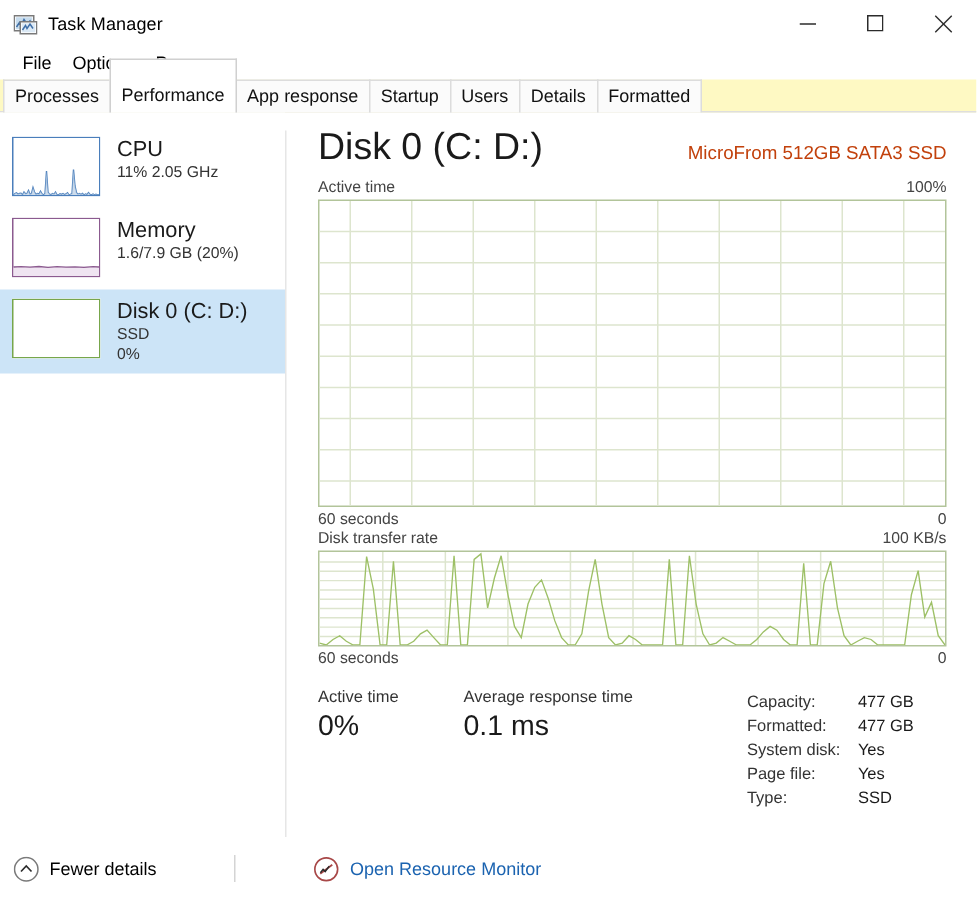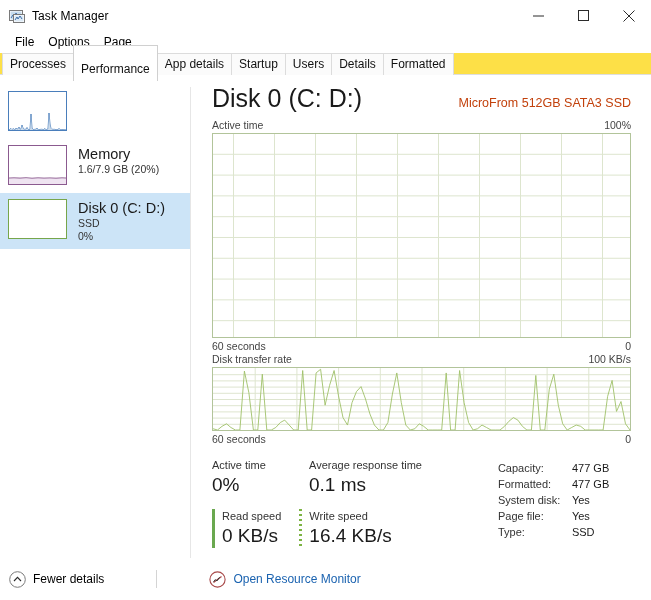--- a/index.html
+++ b/index.html
@@ -64,24 +64,24 @@
     font-size: 12px;
     padding: 2px 7px;
     color: #000;
     cursor: default;
   }
 
   
   .tabbar {
     height: 22px;
     display: flex;
-    align-items: center;
+    align-items: flex-end;
     padding-left: 2px;
     position: relative;
-    background: #fde047;
+    background: #fef9c3;
   }
   .tabbar:after {
     content: "";
     position: absolute;
     left: 0; right: 0; bottom: 0;
     height: 1px;
     background: #dedede;
   }
   .tab {
     font-size: 12px;
@@ -330,38 +330,42 @@
 
 <div class="menubar">
   <div class="menu-item">File</div>
   <div class="menu-item">Options</div>
   <div class="menu-item">Page</div>
 </div>
 
 <div class="tabbar">
   <div class="tab">Processes</div>
   <div class="tab active">Performance</div>
-  <div class="tab">App details</div>
+  <div class="tab">App response</div>
   <div class="tab">Startup</div>
   <div class="tab">Users</div>
   <div class="tab">Details</div>
   <div class="tab">Formatted</div>
 </div>
 
 <div class="content">
 
   <div class="sidebar">
 
     <div class="perf-item">
       <div class="mini-graph">
         <svg width="59" height="40" viewBox="0 0 59 40" preserveAspectRatio="none">
           <rect x="0.5" y="0.5" width="58" height="39" fill="#ffffff" stroke="#4a7ebb" stroke-width="1"></rect>
           <polyline points="1,39 2,38 3,37.5 4,38.5 5,38 6,37.8 7,39 8,37 9,38.2 10,38 11,36 12,38.5 13,38 14,34 15,37 16,38.6 17,38 18,38.4 19,36.5 20,38.2 21,39 22,38 23,23 24,37 25,38.5 26,38.8 27,38 28,38.5 29,37 30,38.9 31,39 32,38.2 33,38.6 34,38 35,38.8 36,38.3 37,37.5 38,39 39,38.5 40,38 41,22 42,33 43,37.5 44,38.5 45,38 46,38.7 47,38 48,39 49,38.3 50,38.8 51,37.4 52,38.6 53,39 54,38.4 55,38.9 56,38.5 57,39 58,38.7" fill="none" stroke="#4a7ebb" stroke-width="0.9"></polyline>
           <polygon points="1,39 2,38 3,37.5 4,38.5 5,38 6,37.8 7,39 8,37 9,38.2 10,38 11,36 12,38.5 13,38 14,34 15,37 16,38.6 17,38 18,38.4 19,36.5 20,38.2 21,39 22,38 23,23 24,37 25,38.5 26,38.8 27,38 28,38.5 29,37 30,38.9 31,39 32,38.2 33,38.6 34,38 35,38.8 36,38.3 37,37.5 38,39 39,38.5 40,38 41,22 42,33 43,37.5 44,38.5 45,38 46,38.7 47,38 48,39 49,38.3 50,38.8 51,37.4 52,38.6 53,39 54,38.4 55,38.9 56,38.5 57,39 58,38.7 58,39 1,39" fill="#bcd0e6" opacity="0.75"></polygon>
         </svg>
+      </div>
+      <div class="perf-text">
+        <div class="perf-title">CPU</div>
+        <div class="perf-sub">11%  2.05 GHz</div>
       </div>
     </div>
 
     <div class="perf-item">
       <div class="mini-graph">
         <svg width="59" height="40" viewBox="0 0 59 40" preserveAspectRatio="none">
           <rect x="0.5" y="0.5" width="58" height="39" fill="#ffffff" stroke="#8b5a8f" stroke-width="1"></rect>
           <polygon points="1,33 10,32.6 20,33.2 30,32.8 40,33 50,32.7 58,33 58,39 1,39" fill="#efe4f1"></polygon>
           <polyline points="1,33 6,32.8 12,33.1 18,32.7 24,33.2 30,32.8 36,33.1 42,32.9 48,33.2 54,32.8 58,33" fill="none" stroke="#8b5a8f" stroke-width="0.9"></polyline>
         </svg>
@@ -468,36 +472,20 @@
         <div class="stats-row1">
           <div class="stat-cell w1">
             <div class="stat-label">Active time</div>
             <div class="stat-value">0%</div>
           </div>
           <div class="stat-cell w2">
             <div class="stat-label">Average response time</div>
             <div class="stat-value">0.1 ms</div>
           </div>
         </div>
-        <div class="stats-row2">
-          <div class="bar-cell">
-            <div class="bar-solid"></div>
-            <div>
-              <div class="stat-label">Read speed</div>
-              <div class="stat-value">0 KB/s</div>
-            </div>
-          </div>
-          <div class="bar-cell">
-            <div class="bar-dotted"></div>
-            <div>
-              <div class="stat-label">Write speed</div>
-              <div class="stat-value">16.4 KB/s</div>
-            </div>
-          </div>
-        </div>
       </div>
 
       <div class="stats-right">
         <div class="sr-row">
           <span class="sr-key">Capacity:</span>
           <span class="sr-val">477 GB</span>
         </div>
         <div class="sr-row">
           <span class="sr-key">Formatted:</span>
           <span class="sr-val">477 GB</span>

